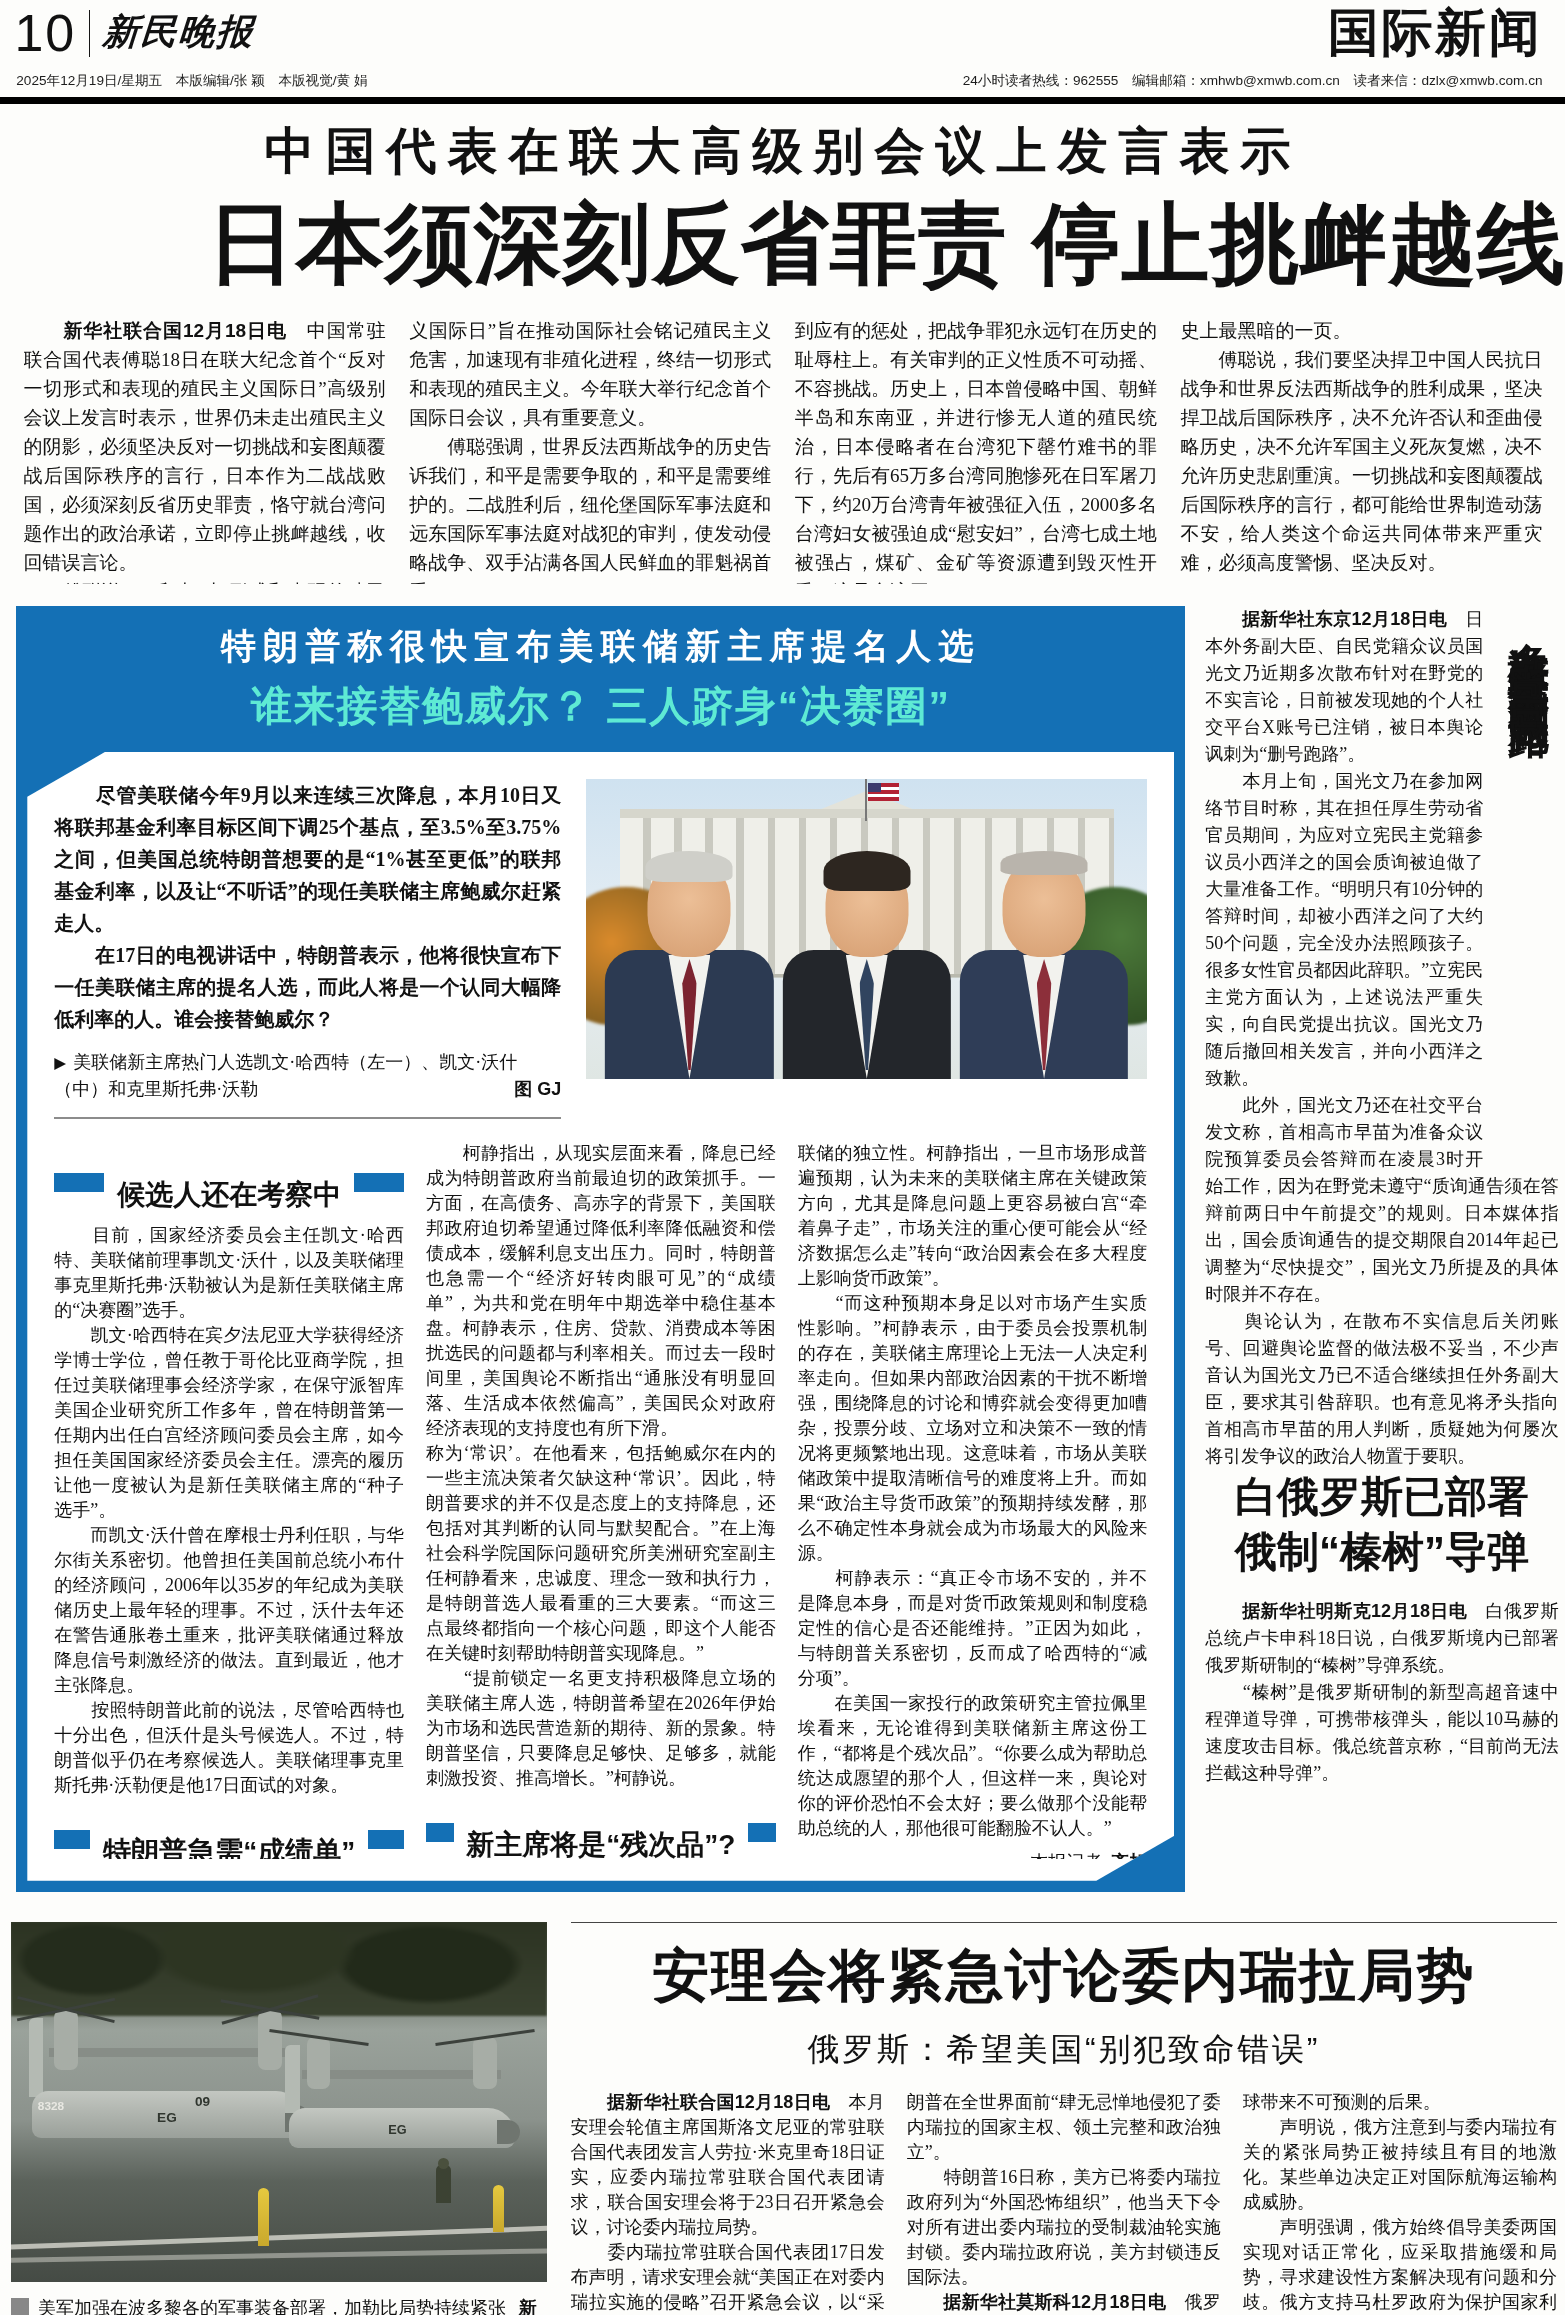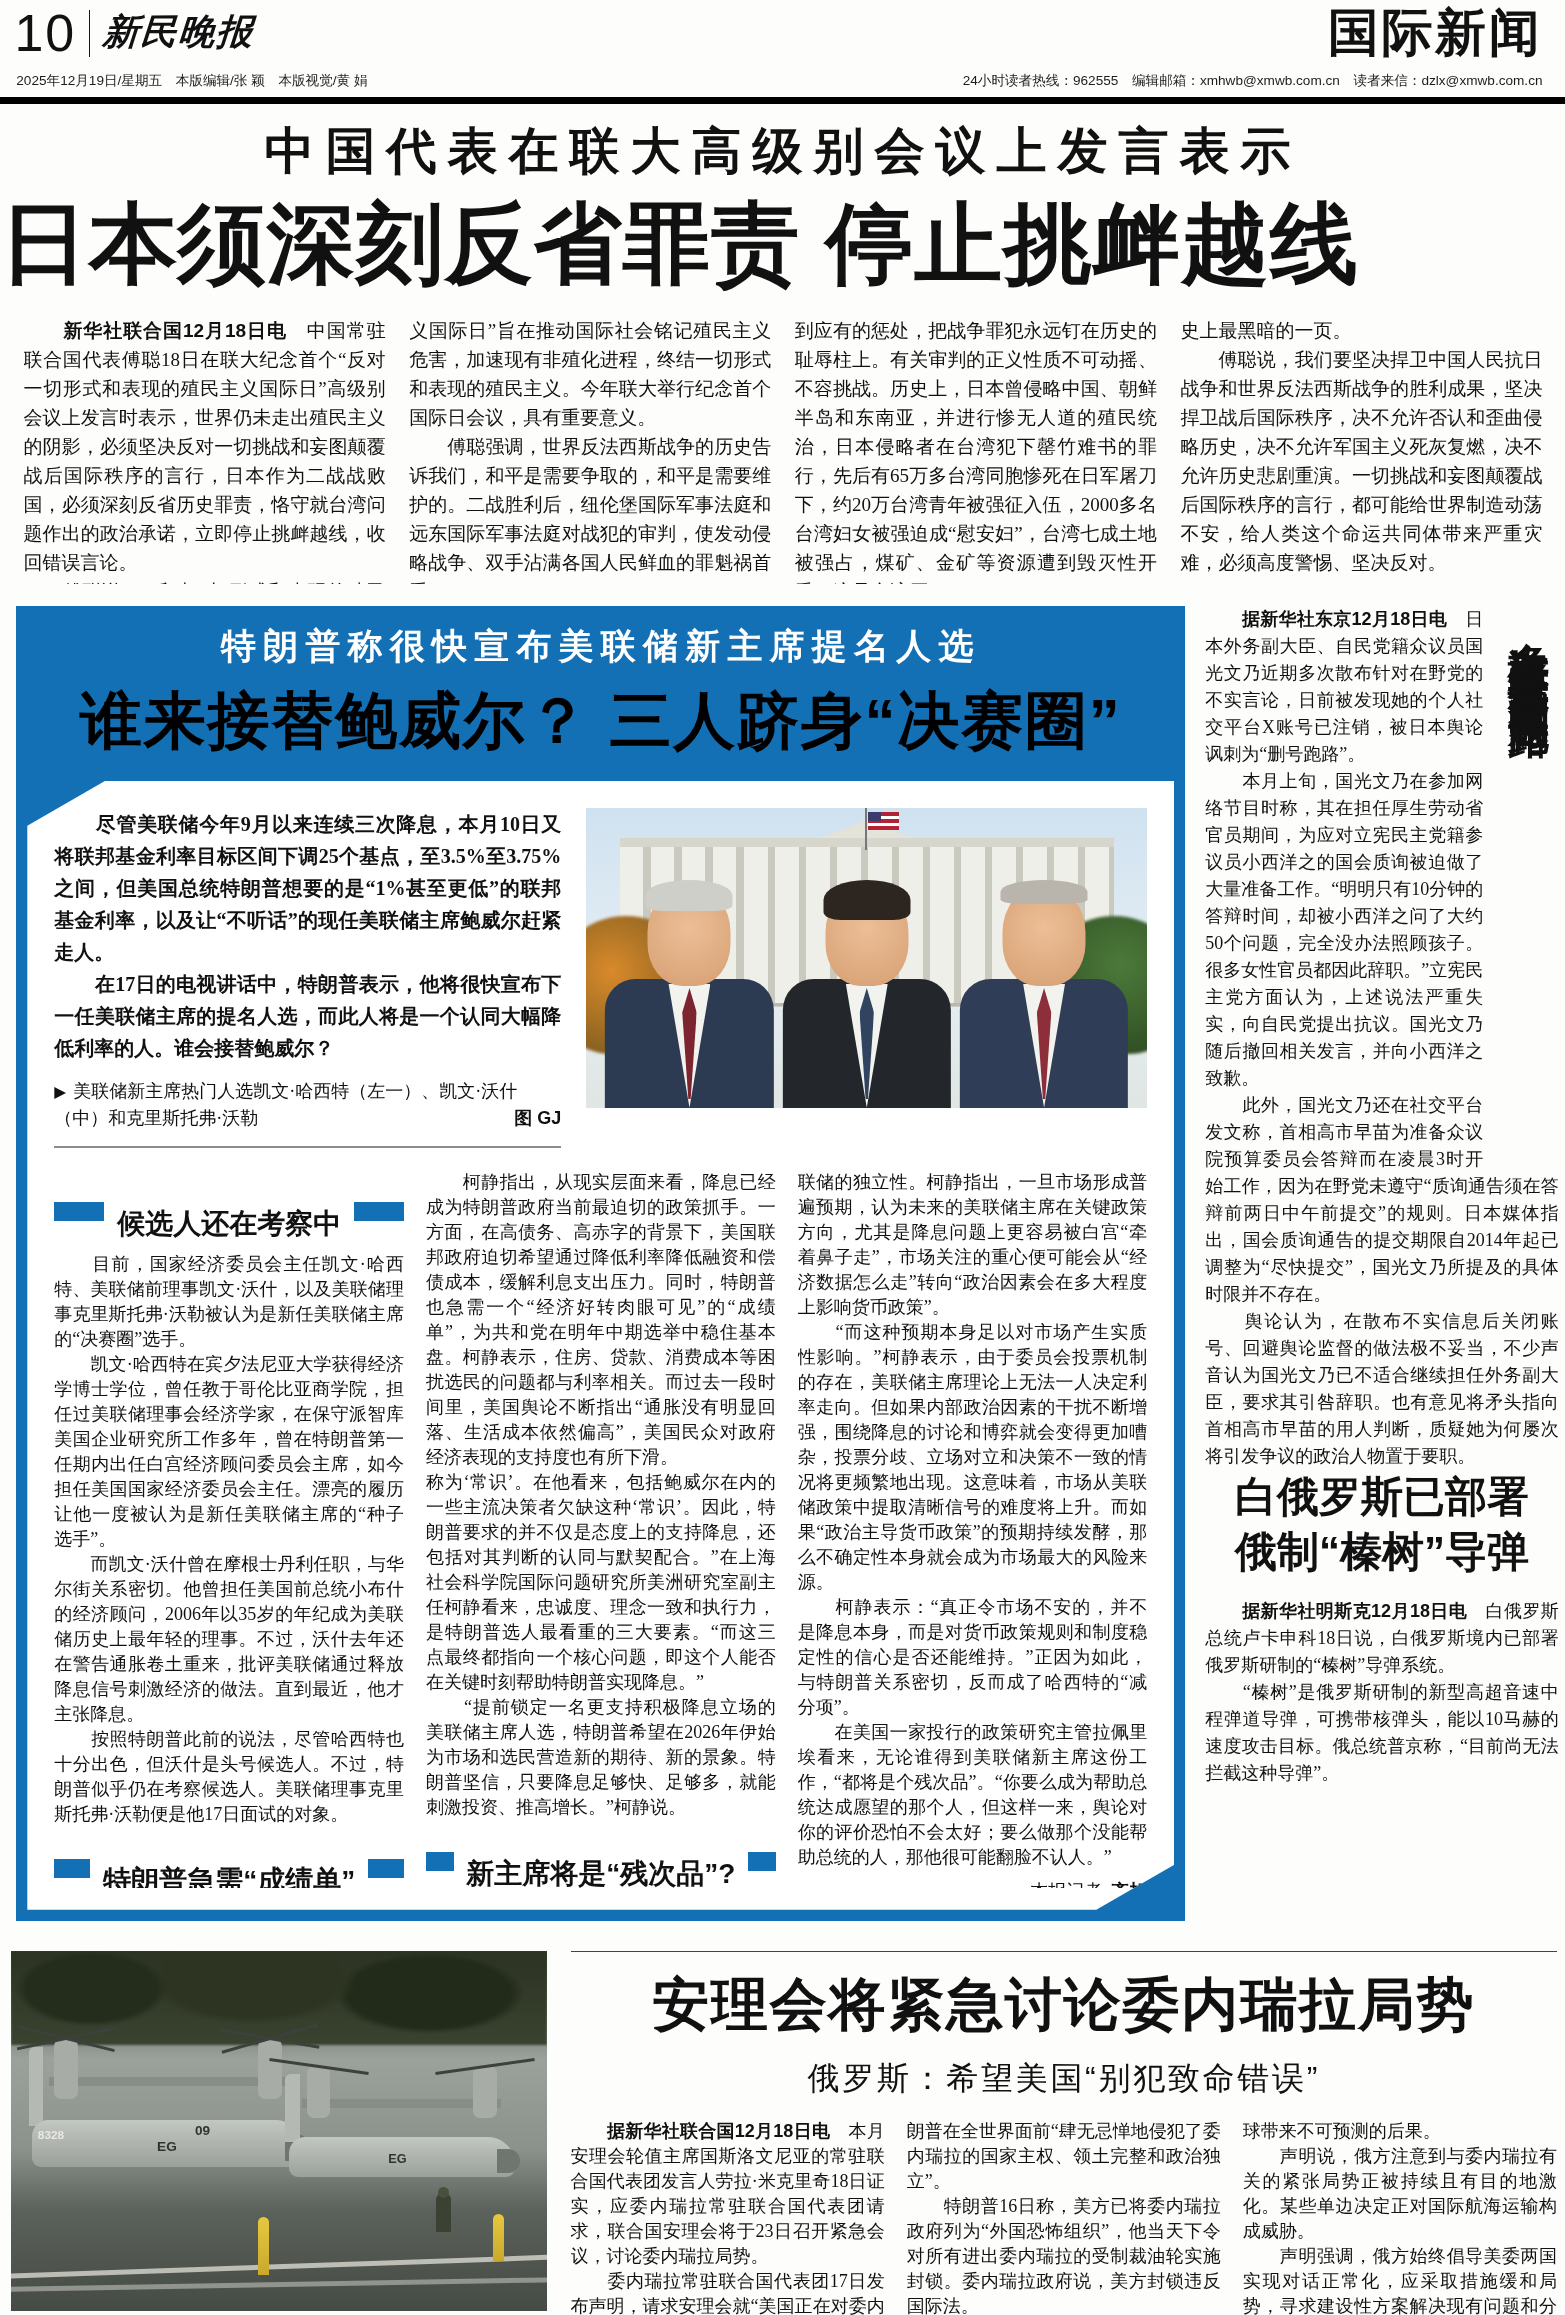--- a/index.html
+++ b/index.html
@@ -20,30 +20,30 @@
   .brand{font-family:"Liberation Serif","DejaVu Serif",serif;font-weight:900;font-style:italic;font-size:36px;line-height:1.1;transform:skewX(-4deg);letter-spacing:1.8px;}
   .section-title{font-family:"Liberation Sans","DejaVu Sans",sans-serif;font-weight:900;font-size:51px;line-height:1;letter-spacing:2.7px;}
   .datelines{display:flex;justify-content:space-between;align-items:flex-end;padding:9px 23.5px 7.2px 16.3px;font-family:"Liberation Sans","DejaVu Sans",sans-serif;font-size:13.6px;color:#1d1d1d;}
   .thick-rule{height:6.3px;background:#000;}
   
   .para{margin:0;text-align:justify;font-size:19px;line-height:29px;}
   .para .lead{font-family:"Liberation Sans","DejaVu Sans",sans-serif;font-weight:700;}
   
   .top-story{padding-top:14.5px;}
   .ts-kicker{text-align:center;font-family:"Liberation Sans","DejaVu Sans",sans-serif;font-weight:700;font-size:50px;letter-spacing:11px;margin:0;}
-  .ts-headline{text-align:left;font-family:"Liberation Sans","DejaVu Sans",sans-serif;font-weight:900;font-size:88px;letter-spacing:0.9px;margin:11px 0 0;line-height:1.1;}
+  .ts-headline{text-align:right;font-family:"Liberation Sans","DejaVu Sans",sans-serif;font-weight:900;font-size:88px;letter-spacing:0.9px;margin:11px 0 0;line-height:1.1;}
   .ts-cols{display:flex;gap:23.5px;padding:23.5px 23.5px 0;}
   .ts-col{flex:1;height:268px;overflow:hidden;}
   
   .middle{display:flex;gap:20px;padding:22px 7.2px 0 16.3px;align-items:flex-start;}
   
   .fed-box{width:1169px;flex:none;background:var(--blue);padding-bottom:11px;}
   .fed-head{text-align:center;color:#fff;padding:16.3px 9px 5.4px;}
   .fed-kicker{margin:0;font-family:"Liberation Sans","DejaVu Sans",sans-serif;font-weight:700;font-size:35px;letter-spacing:7.2px;color:#fff;}
-  .fed-headline{margin:9px 0 0;font-family:"Liberation Sans","DejaVu Sans",sans-serif;font-weight:900;font-size:62px;letter-spacing:1.8px;color:#000000;}
+  .fed-headline{margin:9px 0 0;font-family:"Liberation Sans","DejaVu Sans",sans-serif;font-weight:900;font-size:41px;letter-spacing:1.8px;color:#5eead4;}
   .fed-panel{background:#fff;margin:12.7px 11px 0;padding:27px 27px 22px;
     clip-path:polygon(0 45px,78px 0,100% 0,100% calc(100% - 45px),calc(100% - 78px) 100%,0 100%);}
   .fed-row1{display:flex;gap:25px;}
   .fed-left{width:507px;flex:none;}
   .fed-left .para{font-weight:700;font-size:20px;line-height:32px;}
   .fed-caption{margin-top:14.5px;position:relative;font-size:18px;line-height:26px;padding-right:7.2px;}
   .fed-caption .cap-marker{font-family:"DejaVu Sans",sans-serif;font-size:15.4px;margin-right:7.2px;}
   .fed-caption .credit{position:absolute;right:0;bottom:0;font-family:"Liberation Sans","DejaVu Sans",sans-serif;font-weight:700;}
   .fed-divider{height:1.8px;background:#8c8c8c;margin-top:14.5px;}
   .fed-cols{display:flex;gap:22px;margin-top:22px;height:718px;overflow:hidden;}

